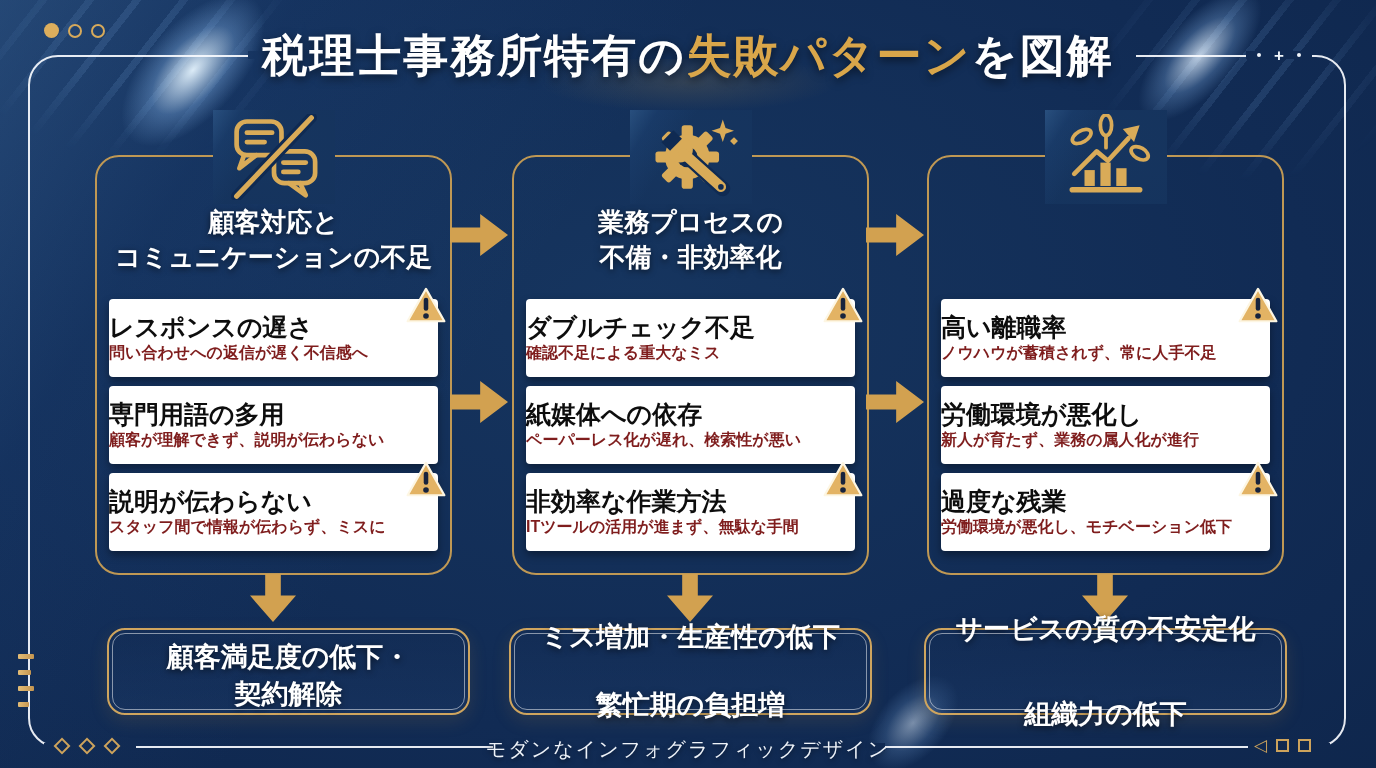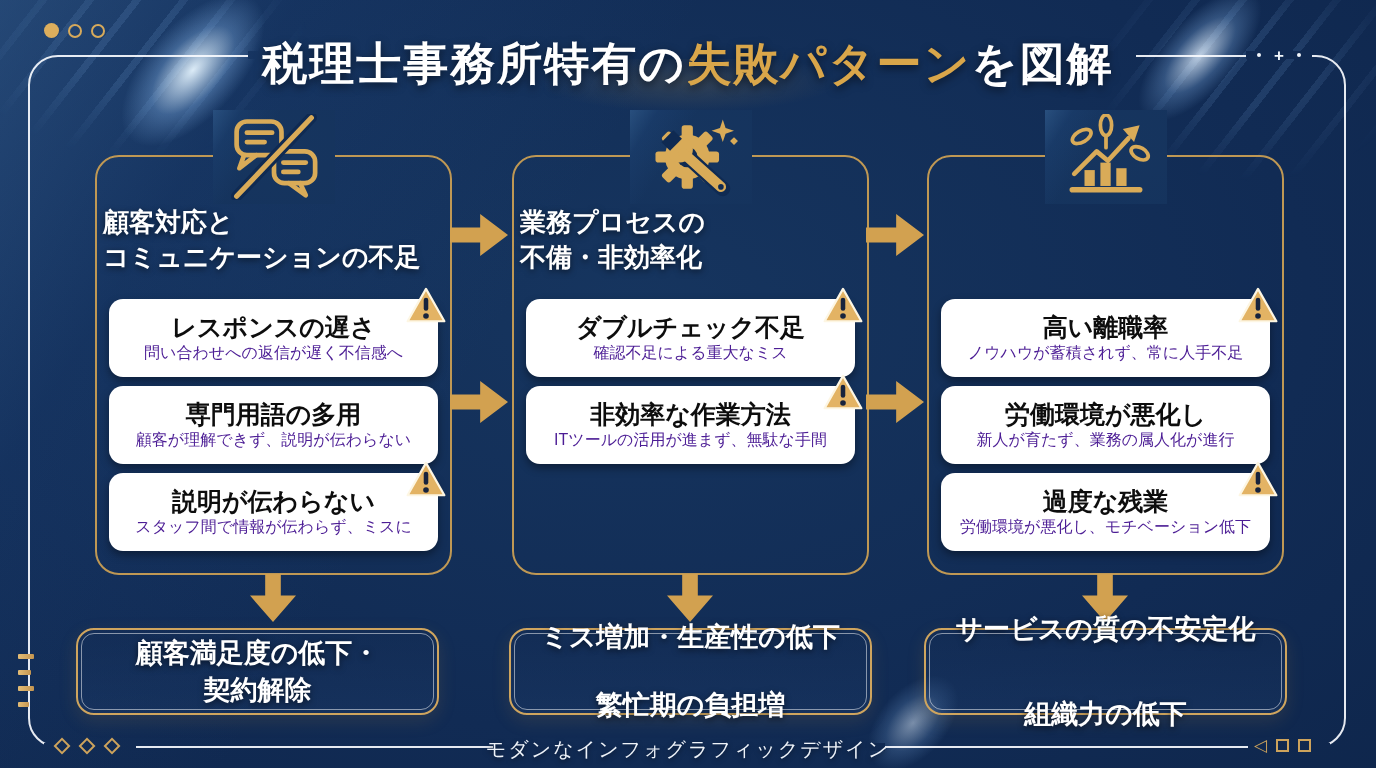--- a/index.html
+++ b/index.html
@@ -54,40 +54,40 @@
   .deco-diamonds{position:absolute;left:56px;top:740px;display:flex;gap:13px;align-items:center;}
   .deco-diamonds .dia{width:12px;height:12px;border:2px solid #cda35c;transform:rotate(45deg);}
   .deco-brshapes{position:absolute;left:1254px;top:737px;display:flex;gap:9px;align-items:center;}
   .deco-brshapes .tri{color:#cda35c;font-size:17px;line-height:1;}
   .deco-brshapes .sq{width:13px;height:13px;border:2px solid #cda35c;}
   .deco-bars{position:absolute;left:18px;top:654px;display:flex;flex-direction:column;gap:11px;}
   .deco-bars .bar{height:5px;background:linear-gradient(90deg,#e4bd76,#c49550);border-radius:1px;}
   .deco-bars .b1{width:16px;} .deco-bars .b2{width:13px;} .deco-bars .b3{width:16px;} .deco-bars .b4{width:11px;}
 
   
-  .title{position:absolute;left:0;right:0;top:18px;margin:16px;text-align:center;
+  .title{position:absolute;left:0;right:0;top:18px;margin:8px;text-align:center;
     font-size:45px;font-weight:800;letter-spacing:2px;color:#ffffff;
     text-shadow:0 3px 8px rgba(0,0,0,0.55);}
   .title .hl{color:#d9a64a;}
 
   
   .col{position:absolute;top:155px;width:357px;height:420px;
     border:2.5px solid #bf9854;border-radius:24px;}
   .col-1{left:95px;} .col-2{left:512px;} .col-3{left:927px;}
   .icon-wrap{position:absolute;top:-47px;left:50%;transform:translateX(-50%);
     width:122px;height:94px;display:flex;align-items:center;justify-content:center;}
-  .col-heading{position:absolute;top:48px;left:6px;right:6px;
+  .col-heading{position:absolute;top:48px;left:6px;right:6px;text-align:center;
     color:#ffffff;font-weight:800;font-size:26px;line-height:35px;
     text-shadow:0 2px 6px rgba(0,0,0,0.6);}
   .items{position:absolute;top:142px;left:12px;right:12px;}
-  .wbox{position:relative;height:78px;margin-bottom:9px;background:#ffffff;border-radius:14px;
-    display:flex;flex-direction:column;align-items:center;justify-content:center;gap:3px;
+  .wbox{position:relative;height:78px;margin-bottom:9px;background:#ffffff;border-radius:4px;
+    display:flex;flex-direction:column;justify-content:center;gap:3px;
     box-shadow:0 4px 9px rgba(0,0,0,0.38);}
   .wtitle{font-size:25px;font-weight:800;color:#0d0d0d;line-height:1.1;}
-  .wdesc{font-size:16px;font-weight:400;color:#4c1d95;line-height:1.1;}
+  .wdesc{font-size:16px;font-weight:700;color:#7f1d1d;line-height:1.1;}
   .warn{position:absolute;top:-13px;right:-9px;width:42px;height:39px;}
 
   
   .arrow-right{position:absolute;width:58px;height:42px;background:#d2a150;
     clip-path:polygon(0 32%, 52% 32%, 52% 0, 100% 50%, 52% 100%, 52% 68%, 0 68%);
     filter:drop-shadow(0 2px 2px rgba(0,0,0,0.35));}
   .ar-1{left:450px;top:214px;} .ar-2{left:450px;top:381px;}
   .ar-3{left:866px;top:214px;} .ar-4{left:866px;top:381px;}
   .arrow-down{position:absolute;top:574px;width:46px;height:48px;background:#d2a150;
     clip-path:polygon(33% 0, 67% 0, 67% 45%, 100% 45%, 50% 100%, 0 45%, 33% 45%);
@@ -95,21 +95,21 @@
   .ad-1{left:250px;} .ad-2{left:667px;} .ad-3{left:1082px;}
 
   
   .rbox{position:absolute;top:628px;height:87px;width:363px;
     border:2px solid #cfa55e;border-radius:18px;
     background:linear-gradient(180deg, rgba(20,44,84,0.35), rgba(36,70,120,0.22));
     display:flex;flex-direction:column;align-items:center;justify-content:center;
     box-shadow:0 6px 18px rgba(190,140,60,0.15);}
   .rbox::before{content:"";position:absolute;inset:3px;border:1.5px solid rgba(255,255,255,0.5);
     border-radius:13px;pointer-events:none;}
-  .rb-1{left:76px;} .rb-2{left:509px;gap:31px;} .rb-3{left:924px;gap:48px;}
+  .rb-1{left:107px;justify-content:flex-end;} .rb-2{left:509px;gap:31px;} .rb-3{left:924px;gap:48px;}
   .rline{font-size:27px;font-weight:800;color:#ffffff;line-height:37px;
     text-shadow:0 2px 6px rgba(0,0,0,0.6);}
 
   
   .footer-caption{position:absolute;left:0;right:0;top:736px;text-align:center;
     font-size:20px;letter-spacing:2px;color:#eef3f9;text-shadow:0 2px 5px rgba(0,0,0,0.5);}
 </style>
 </head>
 <body>
 
@@ -241,20 +241,24 @@
           <svg viewBox="0 0 48 44" width="42" height="39">
               <path d="M24 3 L45 40 H3 Z" fill="#e3b364" stroke="#fdf6e3" stroke-width="2.5" stroke-linejoin="round"></path>
               <rect x="21.4" y="13" width="5.2" height="15" rx="2.6" fill="#17233d"></rect>
               <circle cx="24" cy="34" r="3.2" fill="#17233d"></circle>
             </svg>
         </div>
         <div class="wtitle">ダブルチェック不足</div>
         <div class="wdesc">確認不足による重大なミス</div>
       </div>
       <div class="wbox">
+        <div class="wtitle">紙媒体への依存</div>
+        <div class="wdesc">ペーパーレス化が遅れ、検索性が悪い</div>
+      </div>
+      <div class="wbox">
         <div class="warn">
           <svg viewBox="0 0 48 44" width="42" height="39">
               <path d="M24 3 L45 40 H3 Z" fill="#e3b364" stroke="#fdf6e3" stroke-width="2.5" stroke-linejoin="round"></path>
               <rect x="21.4" y="13" width="5.2" height="15" rx="2.6" fill="#17233d"></rect>
               <circle cx="24" cy="34" r="3.2" fill="#17233d"></circle>
             </svg>
         </div>
         <div class="wtitle">非効率な作業方法</div>
         <div class="wdesc">ITツールの活用が進まず、無駄な手間</div>
       </div>

